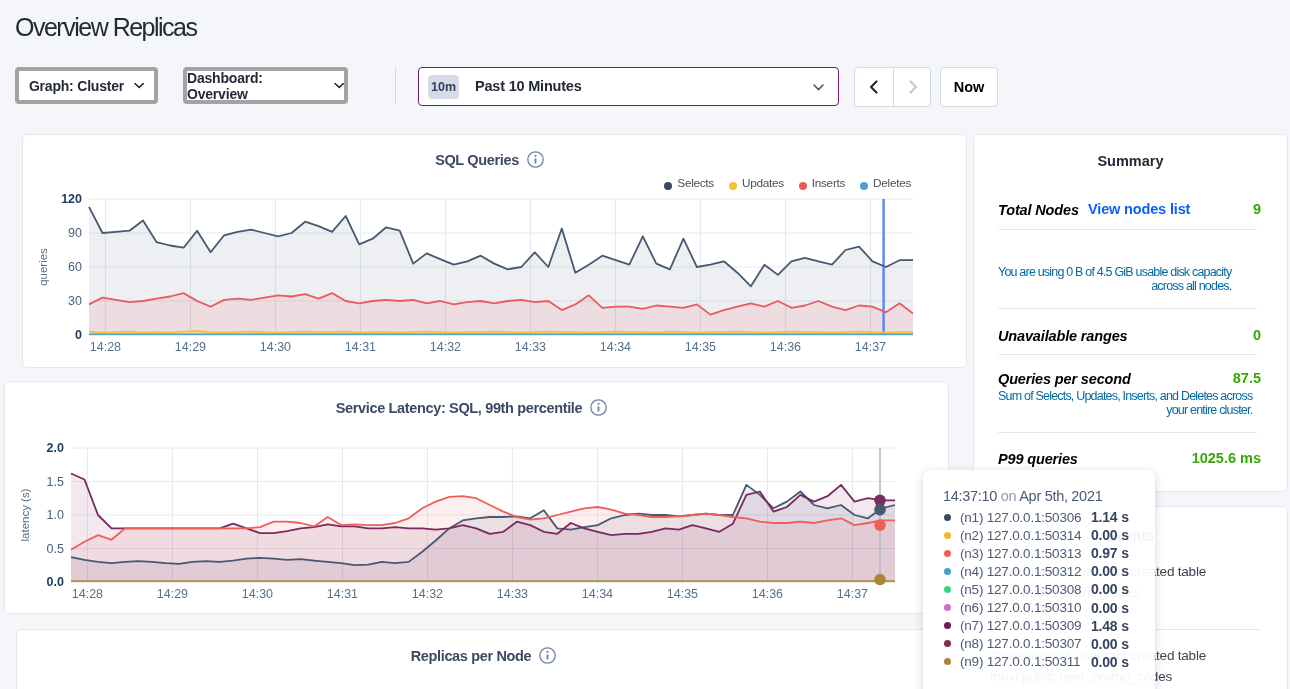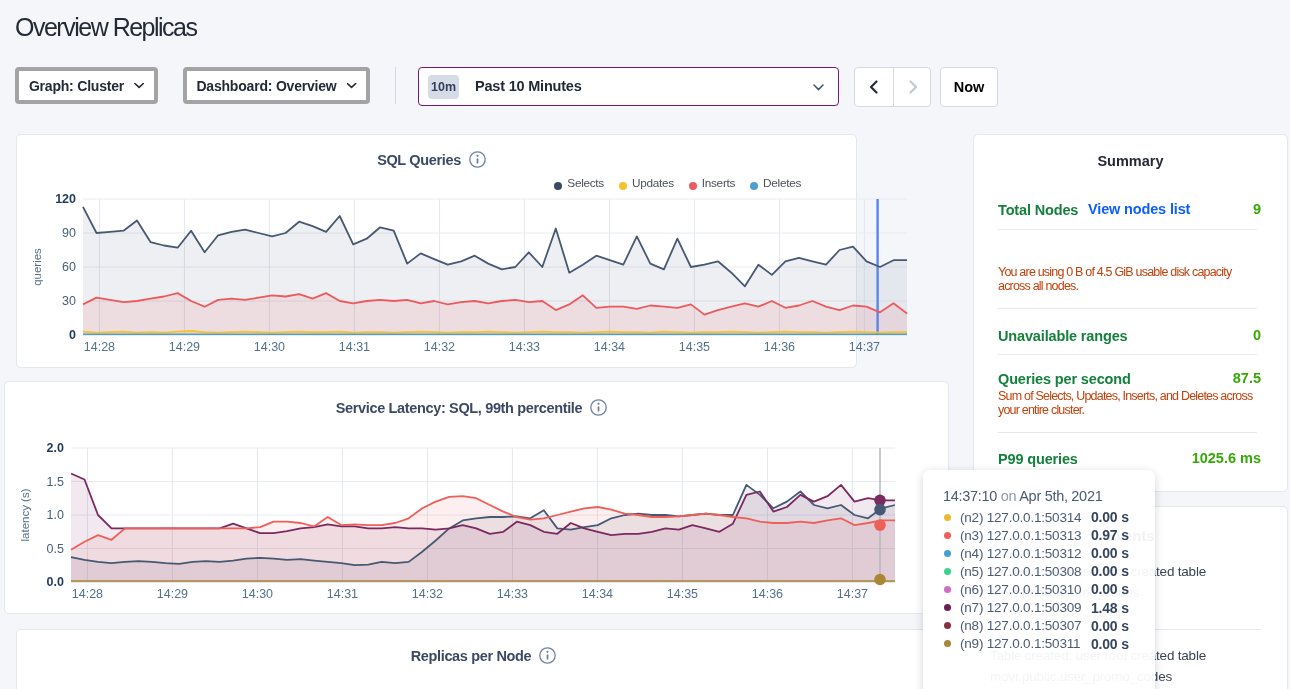--- a/index.html
+++ b/index.html
@@ -12,36 +12,36 @@
 .chev { display:inline-block; width:10px; height:6px; margin-left:10px;
   background:none; position:relative; }
 .chev::before { content:""; position:absolute; left:0; top:0; width:10px; height:6px;
   clip-path:polygon(0 0, 8% 0, 50% 62%, 92% 0, 100% 0, 100% 22%, 50% 100%, 0 22%);
   background:#242a35; }
 .ctitle { position:absolute; left:0; width:100%; display:flex; align-items:center;
   justify-content:center; font-weight:bold; font-size:14.5px; color:#3c4964; letter-spacing:-0.35px; padding-right:10px; }
 .li { display:inline-flex; align-items:flex-end; margin-left:15px; font-size:11.8px; letter-spacing:-0.3px; color:#4c5157; }
 .ld { width:8px; height:8px; border-radius:50%; display:inline-block; margin-right:5px; }
 .srow { position:absolute; left:24px; right:26px; }
-.slab { font-weight:bold; font-size:14.5px; color:#15803d; letter-spacing:-0.15px; }
+.slab { font-weight:bold; font-size:14.5px; color:#000000; letter-spacing:-0.15px;font-style:italic; }
 .sval { position:absolute; right:0; top:0; font-weight:bold; font-size:14.5px; color:#37a806; }
-.sdesc { position:absolute; left:24px; font-size:12.5px; color:#c2410c; line-height:13.8px; letter-spacing:-0.8px; white-space:nowrap; }
+.sdesc { position:absolute; left:24px; font-size:12.5px; color:#0369a1; line-height:13.8px; letter-spacing:-0.8px; white-space:nowrap;text-align:right; }
 .shr { position:absolute; left:24px; right:30px; height:1px; background:#e5e8ee; }
 .trow { display:flex; align-items:center; height:18.1px; }
 .tdot { width:7px; height:7px; border-radius:50%; margin-left:1px; margin-right:9px; flex:none; }
 .tlab { font-size:13.5px; color:#4c5b76; width:131px; letter-spacing:-0.2px; }
 .tval { font-size:14px; font-weight:bold; color:#36455f; letter-spacing:-0.2px; }
 .ev1 { position:absolute; left:16px; font-size:13.5px; color:#3a4453; letter-spacing:-0.2px; line-height:21px; white-space:nowrap; }
 </style></head>
 <body>
 
 <div class="abs" style="left:15px;top:13px;font-size:25px;color:#242a35;letter-spacing:-1.5px">Overview Replicas</div>
 
 <div class="dd" style="left:15px;top:67px;width:143px;height:37px">Graph: Cluster<span class="chev"></span></div>
-<div class="dd" style="left:183px;top:67px;width:187px;height:37px">Dashboard: Overview<span class="chev"></span></div>
+<div class="dd" style="left:183px;top:67px;width:165px;height:37px">Dashboard: Overview<span class="chev"></span></div>
 <div class="abs" style="left:395px;top:67px;width:1px;height:37px;background:#d4dae3"></div>
 
 <div class="abs" style="left:418px;top:67px;width:421px;height:39px;background:#fff;border:1px solid #701a75;border-radius:4px">
   <span class="abs" style="left:9px;top:7px;width:31px;height:24px;background:#d6dbe8;border-radius:4px;text-align:center;line-height:24px;font-weight:bold;font-size:12.5px;color:#33415c">10m</span>
   <span class="abs" style="left:56px;top:10px;font-weight:bold;font-size:14.5px;color:#242a35;letter-spacing:-0.2px">Past 10 Minutes</span>
   <svg style="position:absolute;right:14px;top:16px" width="11" height="7" viewBox="0 0 11 7">
       <path d="M1 1 L5.5 5.5 L10 1" fill="none" stroke="#475872" stroke-width="1.6" stroke-linecap="round"></path>
     </svg>
 </div>
 
@@ -49,21 +49,21 @@
   <div class="abs" style="left:38px;top:0;width:1px;height:38px;background:#d4dae3"></div>
   <svg class="abs" style="left:11px;top:11px" width="16" height="16" viewBox="0 0 16 16">
       <path d="M10.5 2.5 L5 8 L10.5 13.5" fill="none" stroke="#242a35" stroke-width="2.2" stroke-linecap="round" stroke-linejoin="round"></path>
     </svg>
   <svg class="abs" style="left:50px;top:11px" width="16" height="16" viewBox="0 0 16 16">
       <path d="M5.5 2.5 L11 8 L5.5 13.5" fill="none" stroke="#c3c9d2" stroke-width="2.2" stroke-linecap="round" stroke-linejoin="round"></path>
     </svg>
 </div>
 <div class="abs" style="left:940px;top:67px;width:58px;height:40px;background:#fff;border:1px solid #d4dae3;border-radius:4px;text-align:center;line-height:38px;font-weight:bold;font-size:14.5px;color:#000000">Now</div>
 
-<div class="panel" style="left:16px;top:134px;width:841px;height:234px">
+<div class="panel" style="left:22px;top:134px;width:945px;height:234px">
   <div class="ctitle" style="top:16px">SQL Queries<svg width="17" height="17" viewBox="0 0 17 17" style="margin-left:8px">
         <circle cx="8.5" cy="8.5" r="7.7" fill="none" stroke="#7081a3" stroke-width="1.3"></circle>
         <rect x="7.6" y="7.3" width="1.8" height="5.3" rx="0.9" fill="#7081a3"></rect>
         <circle cx="8.5" cy="4.8" r="1.1" fill="#7081a3"></circle>
       </svg></div>
   <div class="abs" style="right:55px;top:41px">
     <span class="li"><span class="ld" style="background:#394a63"></span>Selects</span><span class="li"><span class="ld" style="background:#f7c12f"></span>Updates</span><span class="li"><span class="ld" style="background:#ea5a5f"></span>Inserts</span><span class="li"><span class="ld" style="background:#4e9fd1"></span>Deletes</span>
   </div>
   <svg width="945" height="234" viewBox="0 0 945 234" style="position:absolute;left:0;top:0" font-family="Liberation Sans, sans-serif">
 <line x1="66.0" y1="64" x2="890.0" y2="64" stroke="#e7eaf1" stroke-width="1"></line>
@@ -194,20 +194,25 @@
   <div class="ev1" style="top:54px">Table created: user root created table<br>movr.public.promo_codes</div>
   <div class="ev1" style="top:96px;font-size:12.5px;color:#8a919c">14:31 on Apr 5 at 2:31pm</div>
   <div class="abs" style="left:11px;right:26px;top:122px;height:1px;background:#e5e8ee"></div>
   <div class="ev1" style="top:138px">Table created: user root created table<br>movr.public.user_promo_codes</div>
 </div>
 
 <div class="abs" style="left:923px;top:470px;width:232px;height:260px;background:rgba(255,255,255,0.94);border-radius:8px;box-shadow:0 2px 10px rgba(20,30,50,0.18)">
   <div style="padding:18px 0 0 20px;font-size:14.5px;color:#4a5a75;letter-spacing:-0.3px">14:37:10 <span style="color:#909aab">on</span> Apr 5th, 2021</div>
   <div style="padding:4px 0 0 20px">
 <div class="trow">
+        <span class="tdot" style="background:#3a4a64"></span>
+        <span class="tlab">(n1) 127.0.0.1:50306</span>
+        <span class="tval">1.14 s</span>
+      </div>
+<div class="trow">
         <span class="tdot" style="background:#f0b72e"></span>
         <span class="tlab">(n2) 127.0.0.1:50314</span>
         <span class="tval">0.00 s</span>
       </div>
 <div class="trow">
         <span class="tdot" style="background:#ee5f5a"></span>
         <span class="tlab">(n3) 127.0.0.1:50313</span>
         <span class="tval">0.97 s</span>
       </div>
 <div class="trow">

